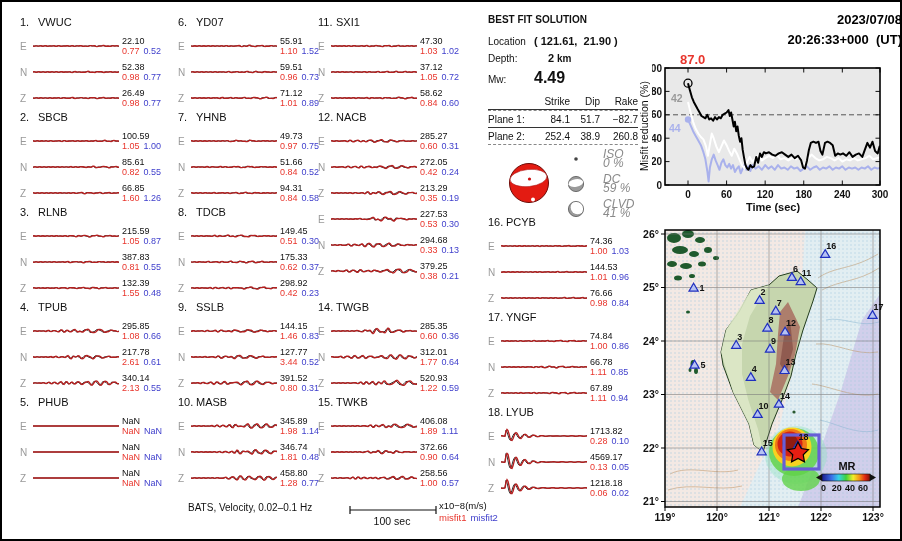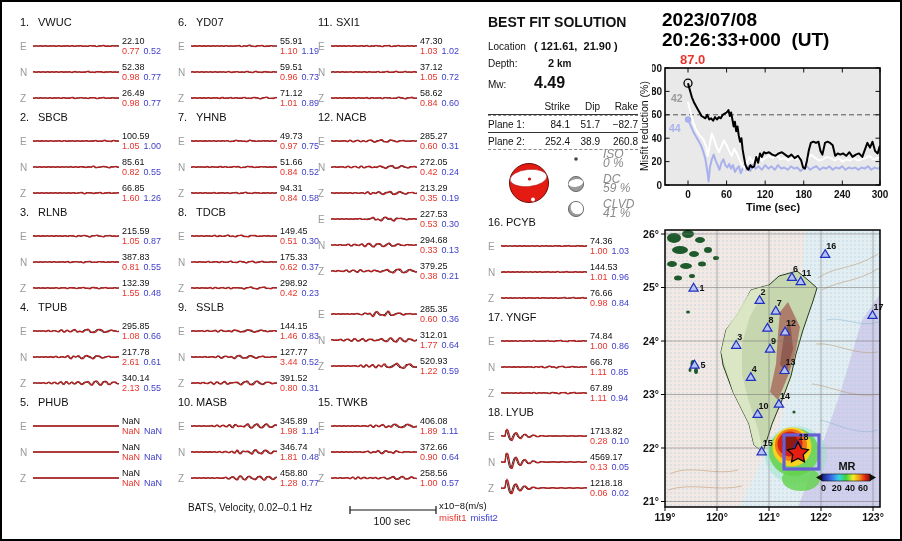--- a/index.html
+++ b/index.html
@@ -14,40 +14,40 @@
   .srow{display:flex;align-items:center;height:26px;}
   .comp{width:13px;color:#999;font-size:10px;}
   svg.trace{width:86px;height:20px;flex:0 0 86px;}
   .tblack{fill:none;stroke:#1a1a1a;stroke-width:0.9px;}
   .tred{fill:none;stroke:#b51f1f;stroke-width:1.4px;}
   .nums{margin-left:3px;font-size:9px;line-height:10px;width:50px;}
   .amp{display:block;color:#111;}
   .m1{color:var(--m1);} .m2{color:var(--m2);margin-left:4px;}
   
   #bfs{position:absolute;left:486px;top:12px;width:158px;font-size:10px;color:#111;}
-  .bfs-title{font-weight:bold;font-size:14px;margin-bottom:10px;}
+  .bfs-title{font-weight:bold;font-size:10px;margin-bottom:10px;}
   .bfs-line{margin-bottom:5px;white-space:pre;}
   .bfs-lab{display:inline-block;width:46px;font-size:10px;}
   .bfs-val{font-weight:bold;font-size:11px;}
   .mwval{font-weight:bold;font-size:16px;margin-left:22px;}
   .unit{font-size:10px;font-weight:bold;text-align:center;}
   .ft{width:150px;font-size:10px;margin-top:6px;}
   .ftr{display:grid;grid-template-columns:46px 36px 30px 38px;height:16px;align-items:center;}
   .ftr span{text-align:right;} .ftr .ftl{text-align:left;}
   .ft-head{border-bottom:1.2px solid #333;}
   .ft-p1{border-top:1px dashed #888;border-bottom:1.2px solid #333;}
   .ft-p2{border-bottom:1px dashed #888;}
   #beachball{position:absolute;left:18px;top:146px;}
   #mech{position:absolute;left:78px;top:132px;}
   .mech-item{display:flex;align-items:center;height:25px;}
   .mech-ic{width:20px;display:flex;justify-content:center;}
   .mech-tx{font-size:12px;color:#8a8a8a;line-height:9px;margin-left:17px;font-style:italic;}
   
-  #dt{position:absolute;left:660px;top:8px;width:240px;text-align:left;
-      font-weight:bold;font-size:19px;color:#000;line-height:20px;}
+  #dt{position:absolute;left:660px;top:8px;width:240px;text-align:right;
+      font-weight:bold;font-size:13px;color:#000;line-height:20px;}
   .dt2{white-space:pre;}
   
   #misfit-ylabel{position:absolute;left:574px;top:118px;width:140px;font-size:10.5px;color:#111;
       transform:rotate(-90deg);transform-origin:center;text-align:center;left:572px;}
   #misfit-svg{position:absolute;left:650px;top:50px;}
   .tick{stroke:#111;stroke-width:1px;}
   .ytick{font:600 10px "Liberation Sans",sans-serif;fill:#111;text-anchor:end;}
   .xtick{font:600 10px "Liberation Sans",sans-serif;fill:#111;text-anchor:middle;}
   .xlab{font:600 11px "Liberation Sans",sans-serif;fill:#111;text-anchor:middle;}
   .peak{font:700 13px "Liberation Sans",sans-serif;fill:#e8352c;}
@@ -238,21 +238,21 @@
       <div class="shead">
         <span class="snum">6.</span><span class="scode">YD07</span>
       </div>
       <div class="srows">
           <div class="srow">
             <span class="comp">E</span>
             <svg class="trace" viewBox="0 0 86 20">
               <polyline class="tblack" points="0,10.0 1,10.2 2,10.1 3,9.8 4,9.9 5,10.1 6,10.2 7,9.9 8,9.8 9,10.0 10,10.2 11,10.1 12,9.8 13,9.9 14,10.1 15,10.2 16,9.9 17,9.8 18,10.0 19,10.2 20,10.1 21,9.8 22,9.8 23,10.1 24,10.2 25,9.9 26,9.8 27,10.0 28,10.2 29,10.0 30,9.8 31,9.9 32,10.2 33,10.2 34,9.8 35,9.6 36,10.0 37,10.3 38,10.3 39,9.9 40,9.8 41,10.1 42,10.2 43,10.0 44,9.9 45,9.9 46,9.8 47,9.7 48,9.7 49,10.2 50,10.6 51,10.5 52,9.9 53,9.7 54,10.0 55,10.2 56,9.9 57,9.4 58,9.4 59,9.9 60,10.2 61,10.3 62,10.3 63,10.4 64,10.4 65,10.0 66,9.7 67,9.7 68,9.8 69,9.8 70,9.6 71,9.7 72,10.2 73,10.6 74,10.4 75,10.0 76,10.0 77,10.1 78,10.0 79,9.7 80,9.6 81,9.9 82,10.2 83,10.1 84,9.9 85,10.1 86,10.3"></polyline>
               <polyline class="tred" points="0,9.8 1,10.1 2,10.2 3,10.0 4,9.8 5,10.0 6,10.2 7,10.1 8,9.8 9,9.8 10,10.1 11,10.2 12,10.0 13,9.8 14,10.0 15,10.2 16,10.1 17,9.8 18,9.8 19,10.1 20,10.2 21,10.0 22,9.8 23,9.9 24,10.2 25,10.1 26,9.9 27,9.9 28,10.1 29,10.2 30,9.9 31,9.8 32,10.1 33,10.3 34,10.1 35,9.6 36,9.6 37,10.0 38,10.3 39,10.2 40,9.9 41,9.9 42,10.1 43,10.2 44,10.1 45,10.0 46,9.9 47,9.7 48,9.5 49,9.7 50,10.3 51,10.6 52,10.4 53,9.9 54,9.9 55,10.3 56,10.4 57,9.8 58,9.3 59,9.3 60,9.7 61,10.0 62,10.2 63,10.4 64,10.6 65,10.5 66,10.1 67,9.8 68,9.9 69,9.9 70,9.6 71,9.4 72,9.7 73,10.2 74,10.5 75,10.3 76,10.1 77,10.2 78,10.3 79,10.0 80,9.6 81,9.6 82,9.9 83,10.1 84,9.9 85,9.9 86,10.2"></polyline>
             </svg>
-            <span class="nums"><span class="amp">55.91</span><span><span class="m1">1.10</span><span class="m2">1.19</span></span></span>
+            <span class="nums"><span class="amp">55.91</span><span><span class="m1">1.10</span><span class="m2">1.52</span></span></span>
           </div>
           <div class="srow">
             <span class="comp">N</span>
             <svg class="trace" viewBox="0 0 86 20">
               <polyline class="tblack" points="0,10.0 1,9.8 2,9.9 3,10.2 4,10.2 5,9.9 6,9.8 7,10.0 8,10.2 9,10.0 10,9.8 11,9.9 12,10.2 13,10.2 14,9.9 15,9.8 16,10.0 17,10.2 18,10.0 19,9.8 20,10.0 21,10.2 22,10.2 23,9.8 24,9.7 25,10.0 26,10.3 27,10.1 28,9.9 29,9.9 30,10.1 31,10.1 32,9.9 33,10.0 34,10.3 35,10.2 36,9.8 37,9.5 38,9.7 39,10.3 40,10.5 41,10.2 42,9.9 43,9.9 44,9.9 45,9.7 46,9.7 47,10.0 48,10.4 49,10.3 50,10.0 51,9.9 52,10.2 53,10.2 54,9.8 55,9.4 56,9.6 57,10.0 58,10.3 59,10.3 60,10.3 61,10.4 62,10.2 63,9.7 64,9.3 65,9.6 66,10.1 67,10.3 68,10.2 69,10.2 70,10.3 71,10.3 72,9.8 73,9.5 74,9.7 75,10.0 76,10.1 77,10.0 78,10.0 79,10.3 80,10.3 81,9.9 82,9.7 83,9.8 84,10.1 85,10.1 86,9.9"></polyline>
               <polyline class="tred" points="0,10.2 1,9.9 2,9.8 3,10.0 4,10.2 5,10.1 6,9.8 7,9.9 8,10.1 9,10.2 10,9.9 11,9.8 12,10.0 13,10.2 14,10.1 15,9.8 16,9.9 17,10.1 18,10.1 19,9.9 20,9.8 21,10.1 22,10.3 23,10.1 24,9.7 25,9.8 26,10.1 27,10.2 28,10.0 29,9.9 30,9.9 31,10.0 32,9.9 33,9.9 34,10.1 35,10.4 36,10.2 37,9.6 38,9.4 39,9.8 40,10.3 41,10.5 42,10.2 43,10.1 44,10.0 45,9.8 46,9.6 47,9.6 48,10.1 49,10.3 50,10.2 51,10.0 52,10.1 53,10.4 54,10.3 55,9.7 56,9.4 57,9.5 58,9.9 59,10.1 60,10.2 61,10.5 62,10.6 63,10.2 64,9.6 65,9.3 66,9.6 67,10.0 68,10.1 69,10.1 70,10.3 71,10.5 72,10.3 73,9.8 74,9.5 75,9.8 76,10.0 77,10.0 78,9.9 79,10.1 80,10.4 81,10.3 82,9.9 83,9.7 84,9.9 85,10.1 86,10.0"></polyline>
             </svg>
             <span class="nums"><span class="amp">59.51</span><span><span class="m1">0.96</span><span class="m2">0.73</span></span></span>
           </div>
           <div class="srow">
@@ -482,20 +482,23 @@
             <svg class="trace" viewBox="0 0 86 20">
               <polyline class="tblack" points="0,10.0 1,9.8 2,9.9 3,10.2 4,10.4 5,10.1 6,9.6 7,9.6 8,9.9 9,10.2 10,10.3 11,10.3 12,10.3 13,9.9 14,9.3 15,9.2 16,9.9 17,10.8 18,11.0 19,10.4 20,9.6 21,9.2 22,9.3 23,9.7 24,10.3 25,10.9 26,11.0 27,10.1 28,9.1 29,8.8 30,9.6 31,10.5 32,10.8 33,10.5 34,10.1 35,9.8 36,9.6 37,9.5 38,10.0 39,10.5 40,10.6 41,10.0 42,9.3 43,9.3 44,9.7 45,10.1 46,10.2 47,10.5 48,10.8 49,10.8 50,10.3 51,9.7 52,9.5 53,9.4 54,9.2 55,8.9 56,9.2 57,10.0 58,10.8 59,11.1 60,11.2 61,11.3 62,11.0 63,10.1 64,9.0 65,8.4 66,8.4 67,8.7 68,9.1 69,9.8 70,10.8 71,11.7 72,11.7 73,11.2 74,10.6 75,10.1 76,9.4 77,8.7 78,8.5 79,8.9 80,9.7 81,10.2 82,10.4 83,10.7 84,11.0 85,10.9 86,10.3"></polyline>
               <polyline class="tred" points="0,10.1 1,9.9 2,9.7 3,10.0 4,10.4 5,10.5 6,10.0 7,9.5 8,9.6 9,9.9 10,10.1 11,10.3 12,10.5 13,10.4 14,9.8 15,9.1 16,9.0 17,9.9 18,10.9 19,11.1 20,10.4 21,9.6 22,9.1 23,9.1 24,9.5 25,10.4 26,11.2 27,11.2 28,10.1 29,8.9 30,8.8 31,9.5 32,10.4 33,10.7 34,10.6 35,10.3 36,9.9 37,9.5 38,9.5 39,10.1 40,10.7 41,10.6 42,9.9 43,9.3 44,9.2 45,9.5 46,9.7 47,10.0 48,10.5 49,11.0 50,11.0 51,10.6 52,10.1 53,9.9 54,9.5 55,8.9 56,8.5 57,8.7 58,9.6 59,10.3 60,10.9 61,11.4 62,11.9 63,11.7 64,10.7 65,9.5 66,8.7 67,8.3 68,8.2 69,8.3 70,9.1 71,10.4 72,11.4 73,11.8 74,11.6 75,11.3 76,10.8 77,9.9 78,8.8 79,8.4 80,8.7 81,9.2 82,9.6 83,10.0 84,10.6 85,11.1 86,11.0"></polyline>
             </svg>
             <span class="nums"><span class="amp">379.25</span><span><span class="m1">0.38</span><span class="m2">0.21</span></span></span>
           </div>
         </div>
     </div>
 
     <div class="sblock">
+      <div class="shead">
+        <span class="snum">14.</span><span class="scode">TWGB</span>
+      </div>
       <div class="srows">
           <div class="srow">
             <span class="comp">E</span>
             <svg class="trace" viewBox="0 0 86 20">
               <polyline class="tblack" points="0,10.2 1,10.1 2,9.8 3,9.8 4,10.1 5,10.2 6,10.0 7,9.8 8,10.0 9,10.2 10,10.1 11,9.8 12,9.8 13,10.1 14,10.1 15,9.9 16,9.8 17,10.0 18,10.3 19,10.2 20,9.8 21,9.8 22,10.1 23,10.1 24,9.8 25,9.6 26,9.7 27,10.1 28,10.4 29,10.5 30,10.6 31,10.4 32,9.8 33,9.1 34,9.1 35,9.7 36,10.2 37,10.0 38,9.7 39,10.1 40,11.3 41,11.9 42,11.1 43,9.5 44,8.1 45,7.9 46,8.7 47,9.9 48,10.9 49,11.3 50,11.0 51,10.6 52,10.8 53,10.9 54,10.2 55,8.7 56,7.5 57,7.9 58,9.7 59,11.2 60,11.7 61,11.3 62,10.7 63,10.3 64,9.8 65,9.4 66,9.2 67,9.2 68,9.4 69,9.7 70,10.2 71,10.8 72,11.0 73,10.5 74,9.8 75,9.6 76,9.8 77,9.9 78,9.7 79,9.7 80,10.0 81,10.3 82,10.2 83,10.0 84,10.0 85,10.2 86,10.1"></polyline>
               <polyline class="tred" points="0,10.1 1,10.2 2,10.0 3,9.8 4,9.9 5,10.2 6,10.1 7,9.9 8,9.8 9,10.1 10,10.2 11,10.0 12,9.8 13,9.9 14,10.1 15,10.1 16,9.8 17,9.8 18,10.2 19,10.4 20,10.1 21,9.8 22,9.9 23,10.2 24,10.1 25,9.7 26,9.5 27,9.6 28,9.9 29,10.3 30,10.7 31,10.9 32,10.7 33,9.8 34,9.1 35,9.1 36,9.7 37,9.9 38,9.4 39,9.2 40,10.1 41,11.7 42,12.5 43,11.7 44,9.8 45,8.1 46,7.6 47,8.2 48,9.5 49,10.5 50,10.9 51,10.7 52,10.9 53,11.6 54,11.8 55,10.7 56,8.5 57,7.1 58,7.5 59,9.3 60,10.8 61,11.4 62,11.3 63,11.1 64,10.7 65,10.2 66,9.6 67,9.3 68,9.1 69,9.0 70,9.3 71,10.1 72,10.9 73,11.0 74,10.5 75,10.0 76,9.9 77,9.9 78,9.8 79,9.5 80,9.6 81,10.1 82,10.3 83,10.1 84,10.0 85,10.1 86,10.2"></polyline>
             </svg>
             <span class="nums"><span class="amp">285.35</span><span><span class="m1">0.60</span><span class="m2">0.36</span></span></span>
           </div>
           <div class="srow">

